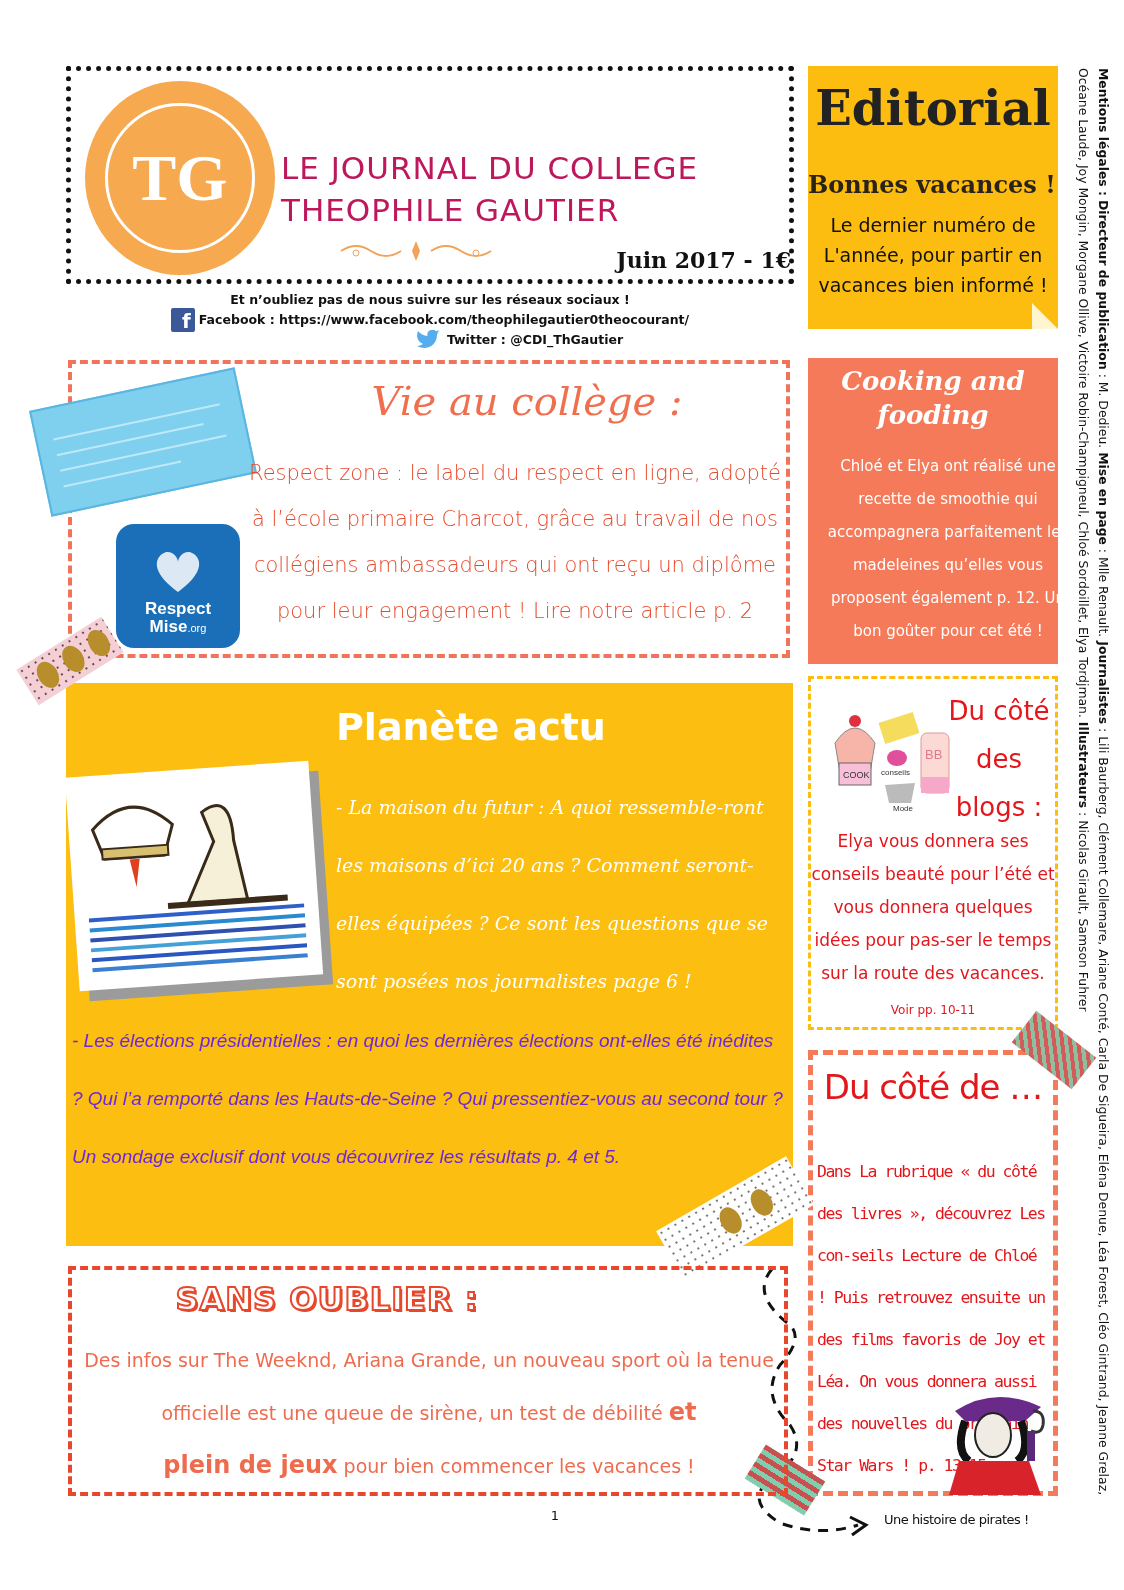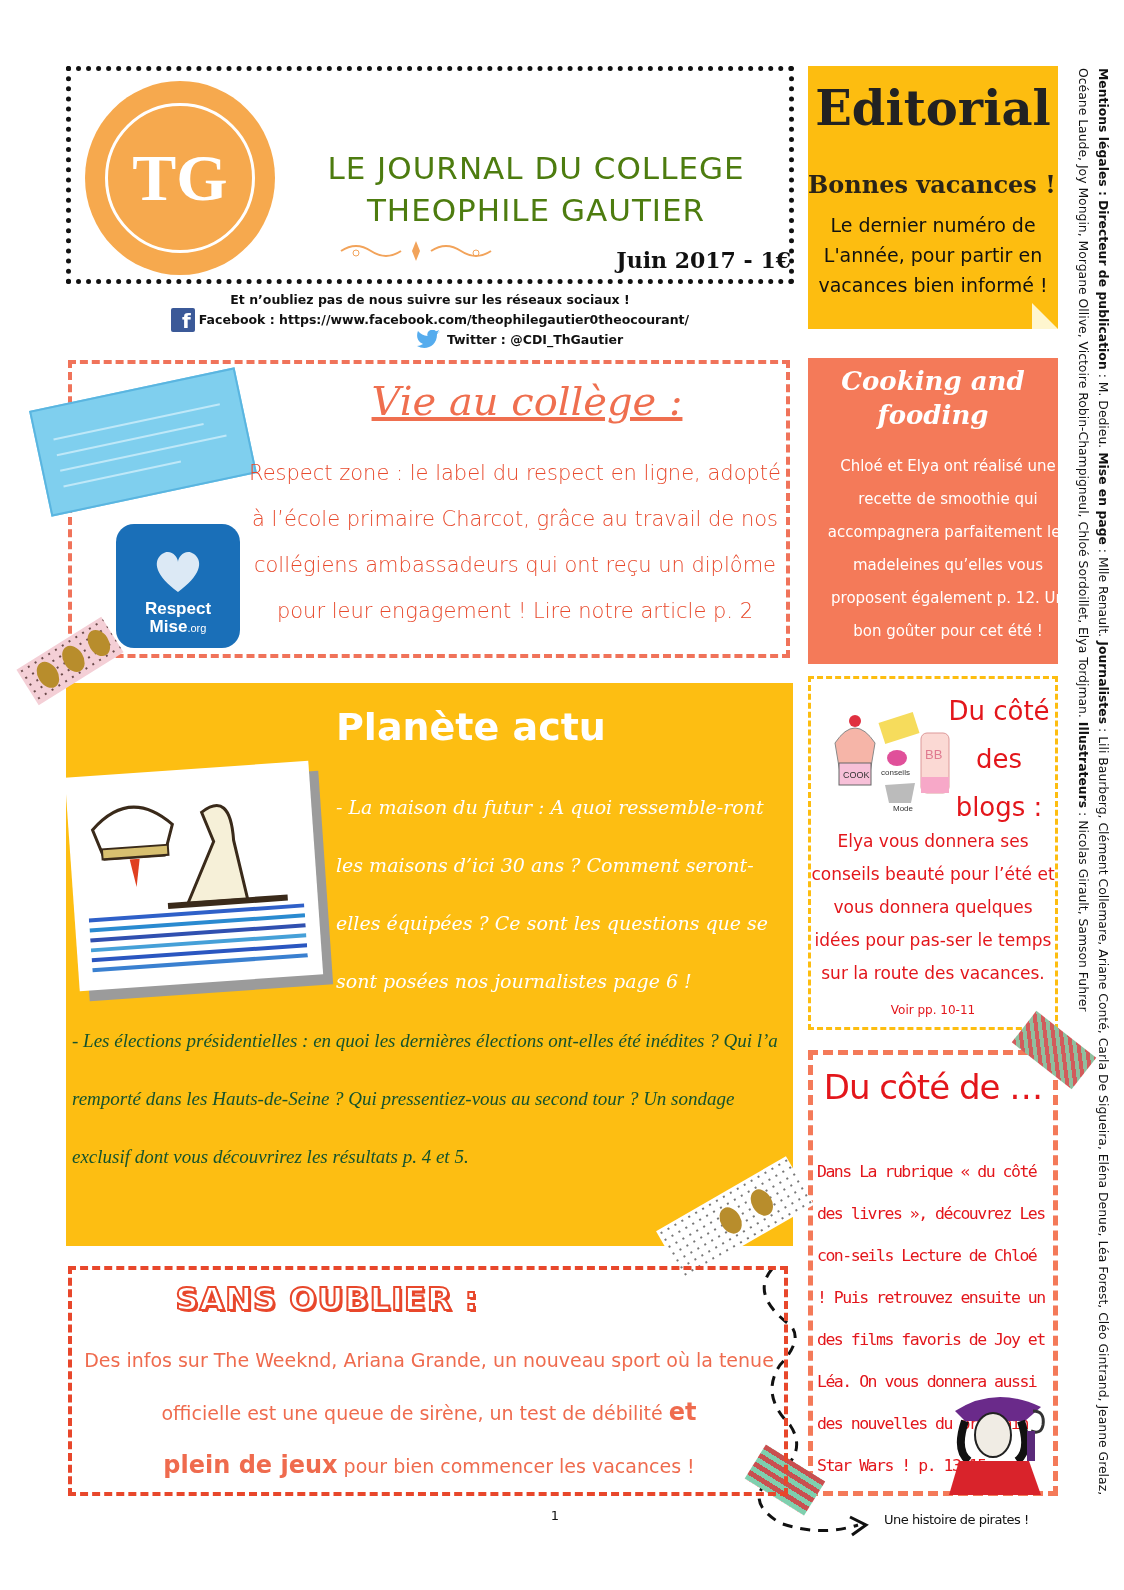--- a/index.html
+++ b/index.html
@@ -21,23 +21,23 @@
     width: 150px; height: 150px; border-radius: 50%; border: 3px solid #fff;
     display:flex; align-items:center; justify-content:center; background:#f6a94e;
   }
   .seal-tg { font-family: "Liberation Serif", serif; font-size: 66px; color: #fff; font-weight: bold; }
   .mast-title {
     left: 220px; top: 8px; width: 500px; text-align: center;
     font-family: "DejaVu Sans", sans-serif; font-weight: bold; font-size: 40px;
     color: #e8472b; letter-spacing: 1px;
   }
   .mast-sub {
-    left: 210px; top: 76px; width: 510px; text-align: center;
+    left: 210px; top: 76px; width: 510px; text-align: left;
     font-family: "DejaVu Sans", sans-serif; font-size: 31px; line-height: 42px;
-    color: #4d7c0f; letter-spacing: 1px;
+    color: #be185d; letter-spacing: 1px;
   }
   .mast-ornament { left: 265px; top: 168px; width: 160px; height: 24px; }
   .mast-date {
     left: 510px; top: 176px; width: 210px; text-align: right;
     font-family: "DejaVu Serif", serif; font-weight: bold; font-size: 22px; color: #111;
   }
 
   .social-line {
     left: 66px; width: 728px; text-align: center;
     font-family: "DejaVu Sans", sans-serif; font-weight: bold; font-size: 12.5px; color: #111;
@@ -74,21 +74,21 @@
   }
   .credits b { font-weight: bold; }
 
   
   .vie {
     left: 68px; top: 360px; width: 722px; height: 298px;
     border: 4px dashed #f0735a;
   }
   .vie-title {
     left: 240px; top: 14px; width: 430px; text-align: center;
-    font-family: "DejaVu Serif", serif; font-style: italic; font-size: 40px; color: #ef6f4f; text-decoration: underline;
+    font-family: "DejaVu Serif", serif; font-style: italic; font-size: 40px; color: #ef6f4f;
   }
   .vie-body {
     left: 170px; top: 86px; width: 546px; text-align: center;
     font-family: "DejaVu Sans", sans-serif; font-size: 21px; line-height: 46px; color: #e8492c;
     font-weight: 300;
   }
   .diploma {
     left: -34px; top: 24px; width: 210px; height: 108px; background: #7fcfee;
     transform: rotate(-12deg); border: 2px solid #5ab5e0;
   }
@@ -124,21 +124,21 @@
   .planete-title {
     left: 270px; top: 22px; width: 300px;
     font-family: "DejaVu Sans", sans-serif; font-weight: bold; font-size: 38px; color: #fff;
   }
   .planete-body1 {
     left: 270px; top: 95px; width: 450px;
     font-family: "DejaVu Serif", serif; font-style: italic; font-size: 19px; line-height: 58px; color: #fff;
   }
   .planete-body2 {
     left: 6px; top: 329px; width: 715px;
-    font-family: Liberation Serif, serif; font-style: italic; font-size: 19px; line-height: 58px; color: #14532d;
+    font-family: Liberation Sans, sans-serif; font-style: italic; font-size: 19px; line-height: 58px; color: #6d28d9;
   }
   .photo-shadow {
     left: 16px; top: 96px; width: 244px; height: 214px; background: #9b9b9b;
     transform: rotate(-4deg);
   }
   .photo {
     left: 6px; top: 86px; width: 244px; height: 214px; background: #fff;
     transform: rotate(-4deg); padding: 14px; overflow: hidden;
   }
   .tape-pink {
@@ -311,21 +311,21 @@
         <path d="M0 130 H216" stroke="#2f60c8"></path>
           <path d="M0 140 H216" stroke="#2a8ad0"></path>
         <path d="M0 150 H216" stroke="#3050b0"></path>
           <path d="M0 160 H216" stroke="#46a0d8"></path>
         <path d="M0 170 H216" stroke="#2a56c0"></path>
           <path d="M0 180 H216" stroke="#3a80d0"></path>
       </g>
     </svg>
   </div>
   <div class="abs planete-title">Planète  actu</div>
-  <div class="abs planete-body1">- La maison du futur : A quoi ressemble-ront les maisons d’ici 30 ans ? Comment seront-elles équipées ? Ce sont les questions que se sont posées nos journalistes page 6 !</div>
+  <div class="abs planete-body1">- La maison du futur : A quoi ressemble-ront les maisons d’ici 20 ans ? Comment seront-elles équipées ? Ce sont les questions que se sont posées nos journalistes page 6 !</div>
   <div class="abs planete-body2">- Les élections présidentielles : en quoi les dernières élections ont-elles été inédites ? Qui l’a remporté dans les Hauts-de-Seine ? Qui pressentiez-vous au second tour ? Un sondage exclusif dont vous découvrirez les résultats p. 4 et 5.</div>
 </div>
 <div class="abs tape-pink">
   <span class="tape-pine" style="left:14px;"></span>
     <span class="tape-pine" style="left:44px;"></span>
     <span class="tape-pine" style="left:74px;"></span>
 </div>
 
 <div class="abs blogs">
   <svg class="abs blogs-img" viewBox="0 0 130 110">

